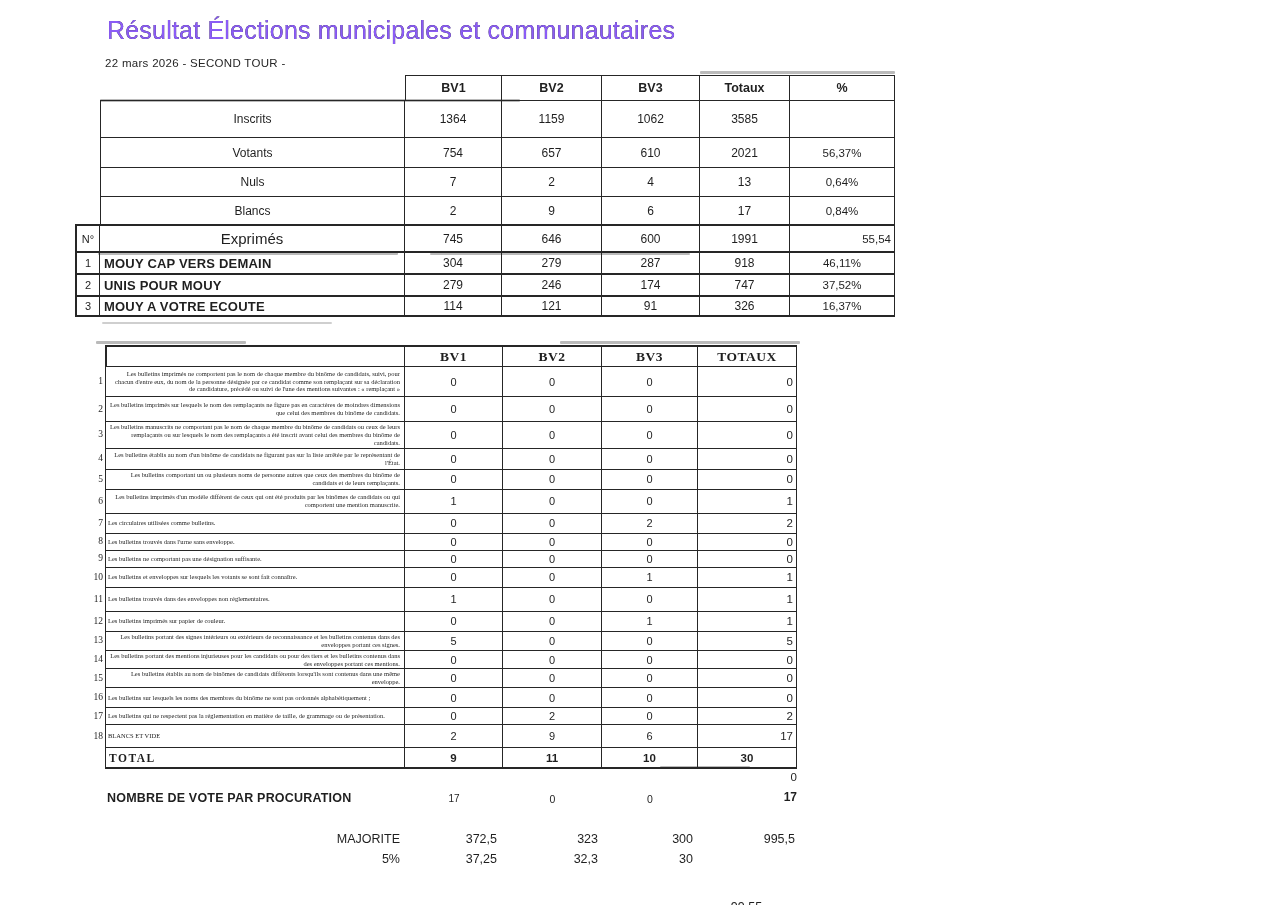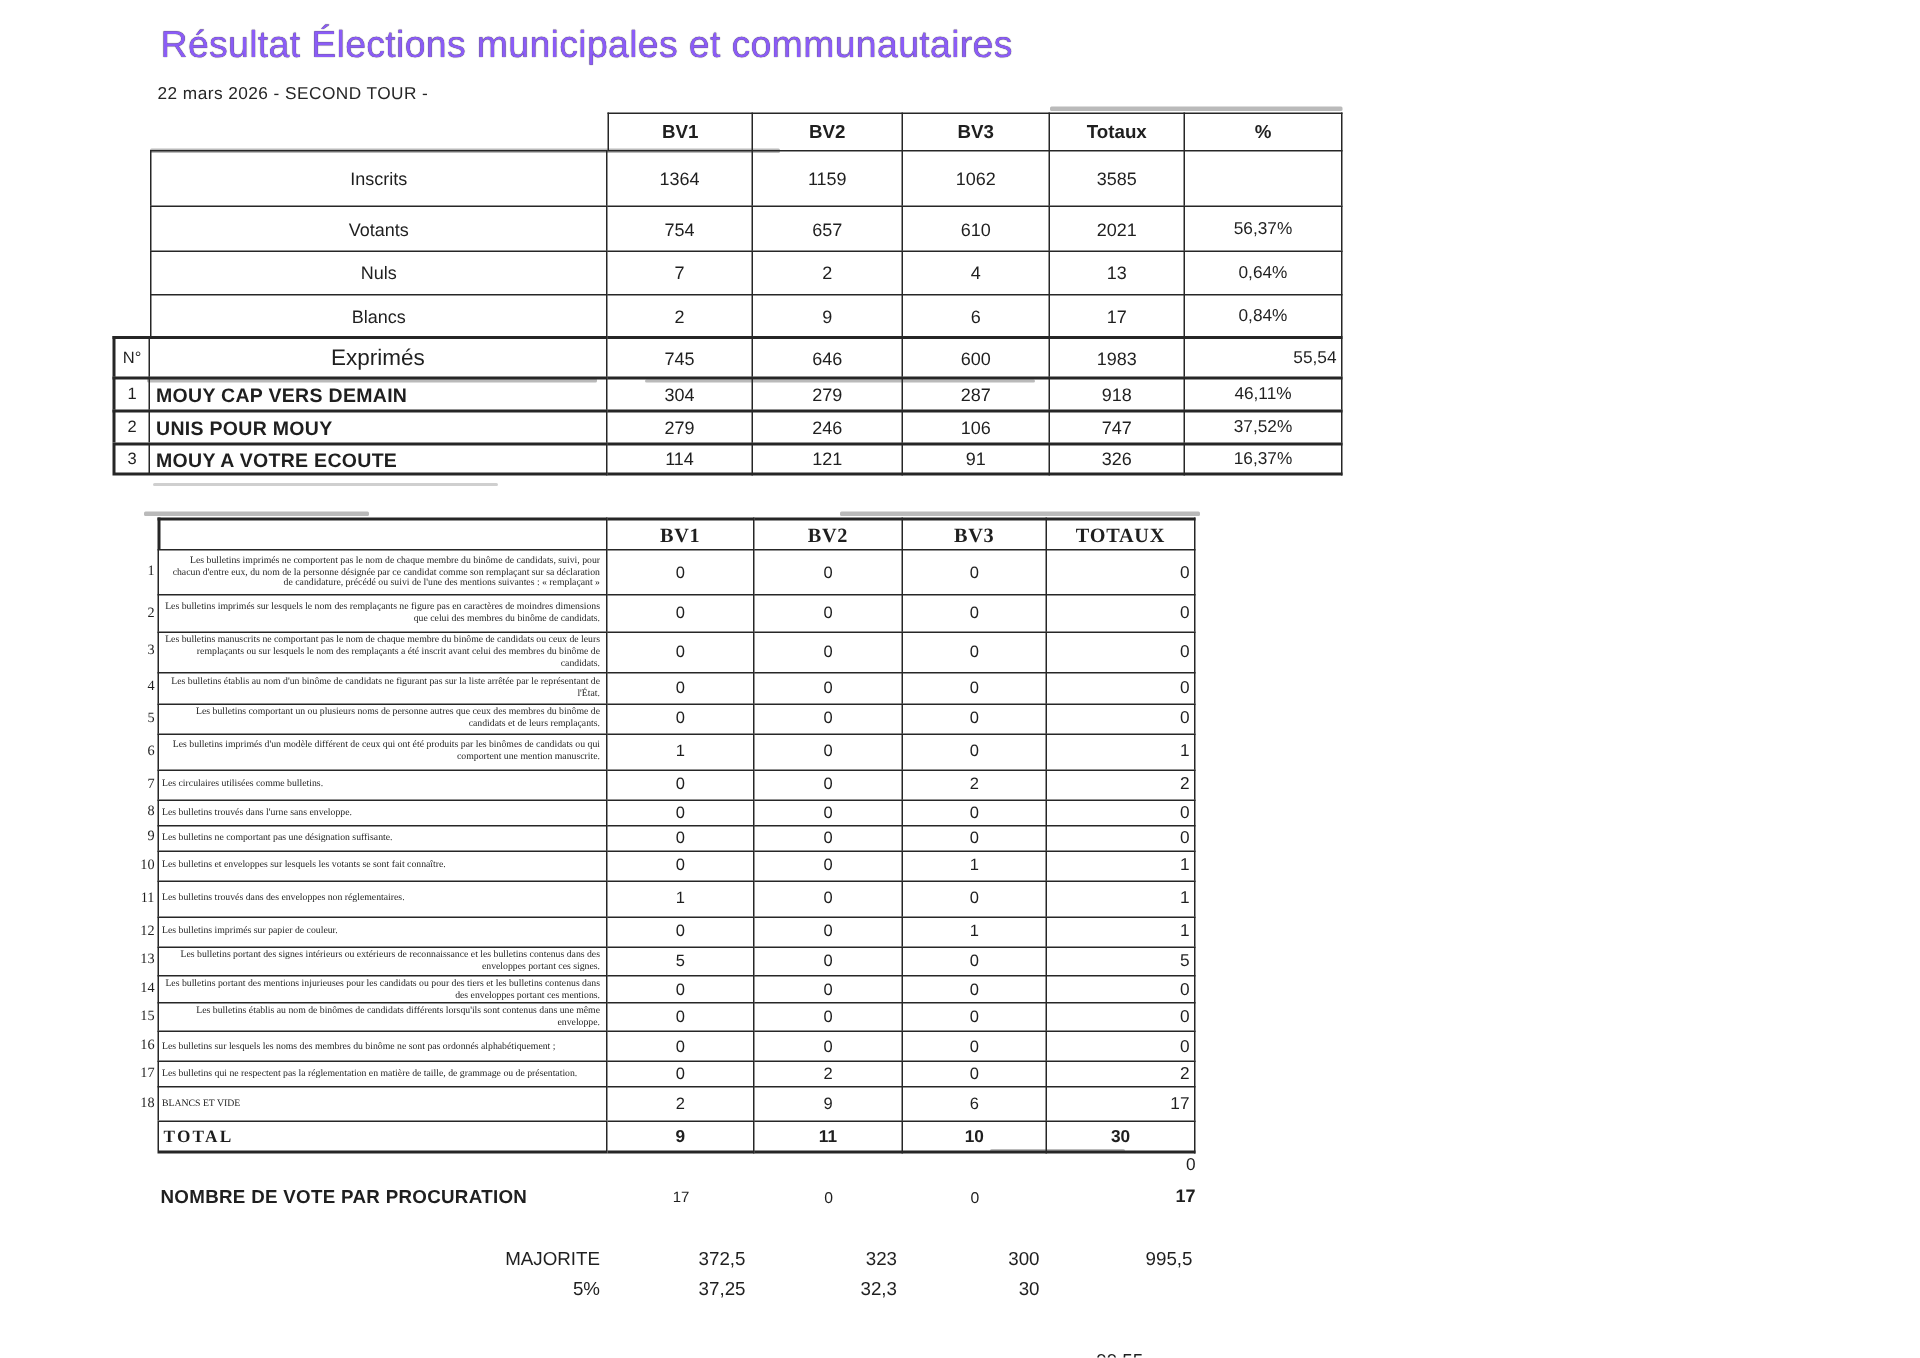--- a/index.html
+++ b/index.html
@@ -149,40 +149,40 @@
     <div class="c b">17</div>
     <div class="c pctv">0,84%</div>
   </div>
 
   <div class="t1row tk">
     <div class="c bl nn">N°</div>
     <div class="c exl">Exprimés</div>
     <div class="c b">745</div>
     <div class="c b">646</div>
     <div class="c b">600</div>
-    <div class="c b">1983</div>
+    <div class="c b">1991</div>
     <div class="c b ra pctv">55,54</div>
   </div>
 
   <div class="t1row tk">
     <div class="c bl nn">1</div>
     <div class="c cl">MOUY CAP VERS DEMAIN</div>
     <div class="c">304</div>
     <div class="c">279</div>
     <div class="c">287</div>
     <div class="c b">918</div>
     <div class="c pctv">46,11%</div>
   </div>
 
   <div class="t1row tk">
     <div class="c bl nn">2</div>
     <div class="c cl">UNIS POUR MOUY</div>
     <div class="c">279</div>
     <div class="c">246</div>
-    <div class="c">106</div>
+    <div class="c">174</div>
     <div class="c b">747</div>
     <div class="c pctv">37,52%</div>
   </div>
 
   <div class="t1row tk last">
     <div class="c bl nn">3</div>
     <div class="c cl">MOUY A VOTRE ECOUTE</div>
     <div class="c">114</div>
     <div class="c">121</div>
     <div class="c">91</div>

